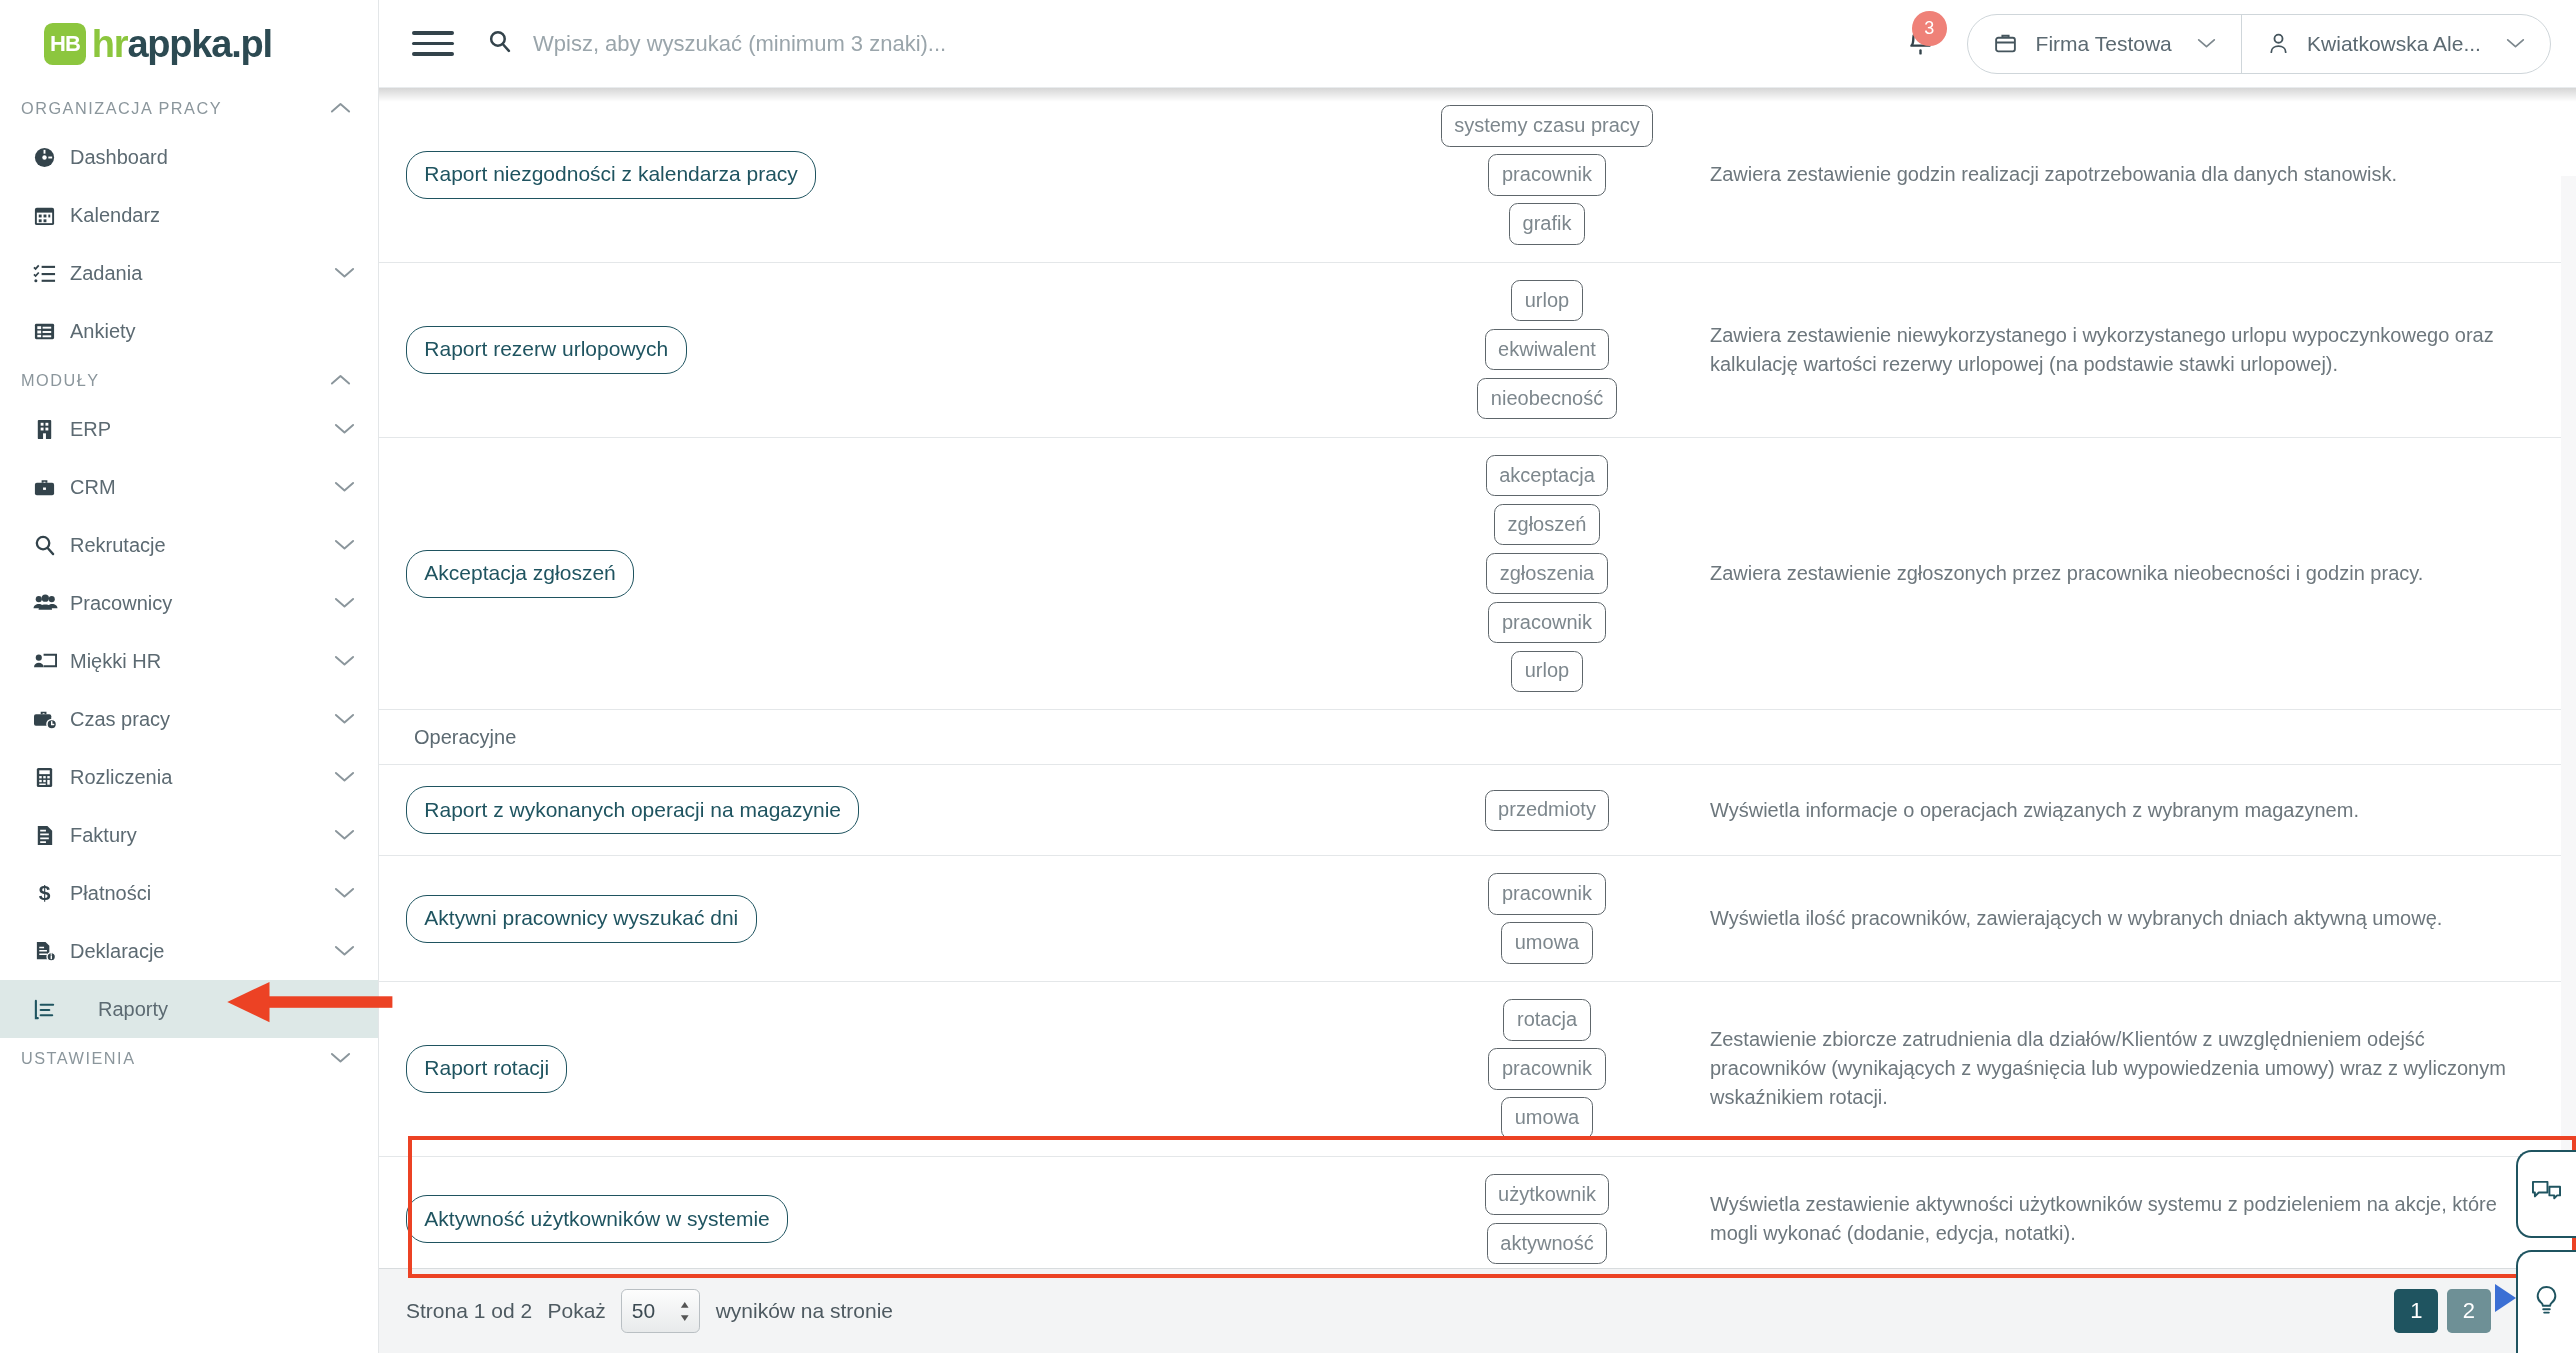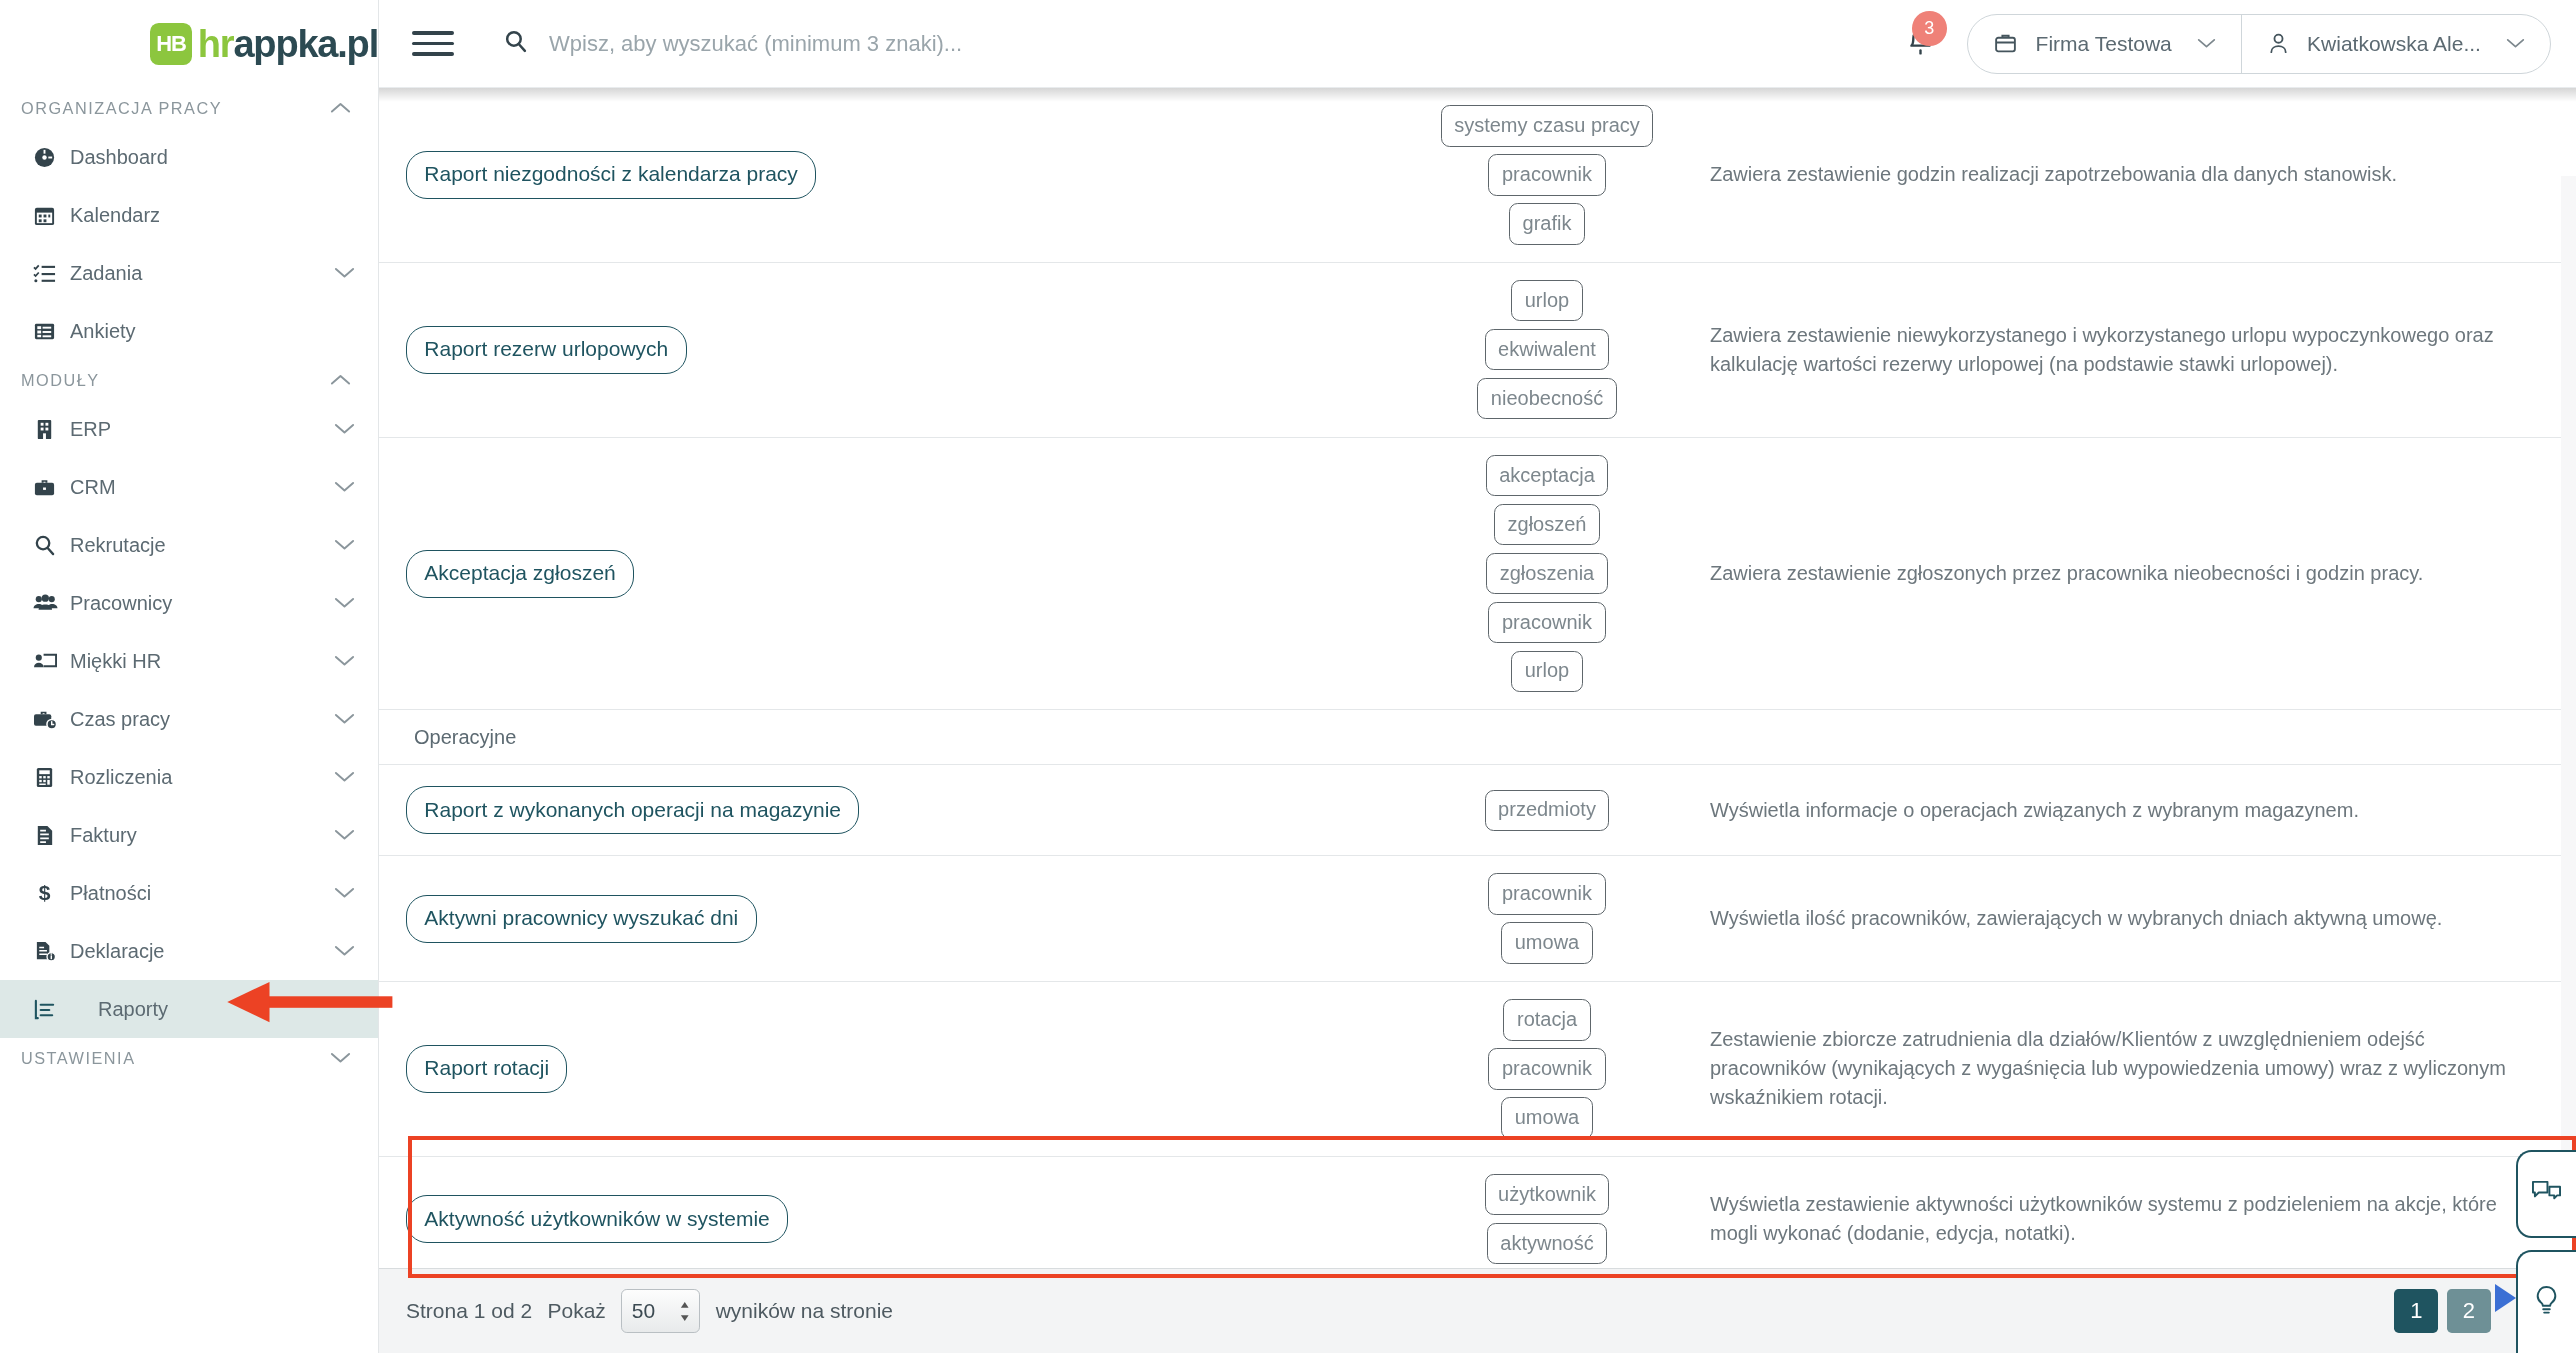--- a/index.html
+++ b/index.html
@@ -18,21 +18,20 @@
     width: 379px; height: 1353px; flex: 0 0 379px;
     background: #ffffff;
     border-right: 1px solid #e3e6e8;
     overflow: hidden;
     position: relative;
   }
   .logo-wrap {
     height: 88px;
     display: flex; align-items: center;
     padding-left: 44px;
-    justify-content: flex-end;
   }
   .logo { display: flex; align-items: center; gap: 5.8px; }
   .logo-mark {
     width: 42px; height: 42px; border-radius: 8.7px;
     background: #8cc63e;
     display: flex; align-items: center; justify-content: center;
     position: relative;
   }
   .logo-mark .hb {
     color: #ffffff; font-size: 22px; font-weight: 700;
@@ -77,21 +76,21 @@
     background: #ffffff;
     position: relative;
     overflow: hidden;
   }
   .topbar {
     height: 88px; flex: 0 0 88px;
     background: #ffffff;
     border-bottom: 1px solid #e9ecee;
     display: flex; align-items: center;
     padding: 0 25px 0 33px;
-    gap: 16px;
+    gap: 0;
   }
   .burger { width: 42px; height: 42px; display: flex; flex-direction: column; justify-content: center; gap: 6.7px; cursor: pointer; }
   .burger i { display: block; height: 3.8px; background: #33434b; border-radius: 1.9px; }
   .search-wrap { display: flex; align-items: center; gap: 21px; margin-left: 33px; flex: 1 1 auto; }
   .search-input {
     border: none; outline: none; background: transparent;
     font-family: inherit; font-size: 22px; color: #5c6a72;
     width: 865px; padding: 3.8px 0;
   }
   .search-input::placeholder { color: #9aa5ab; }

